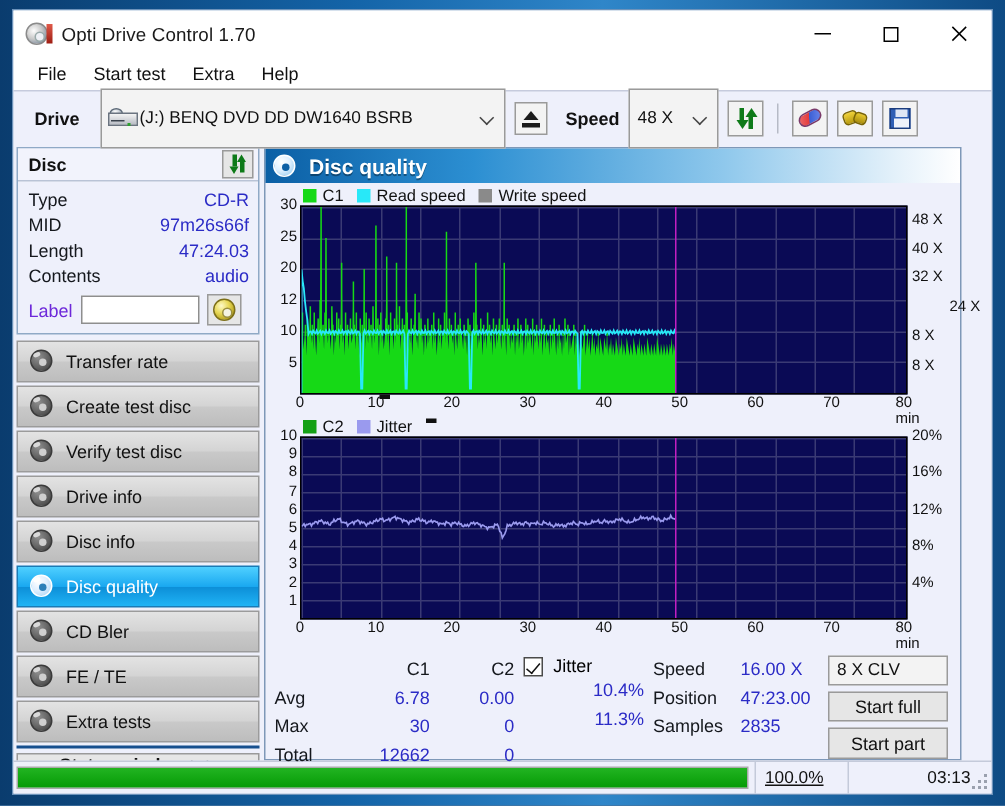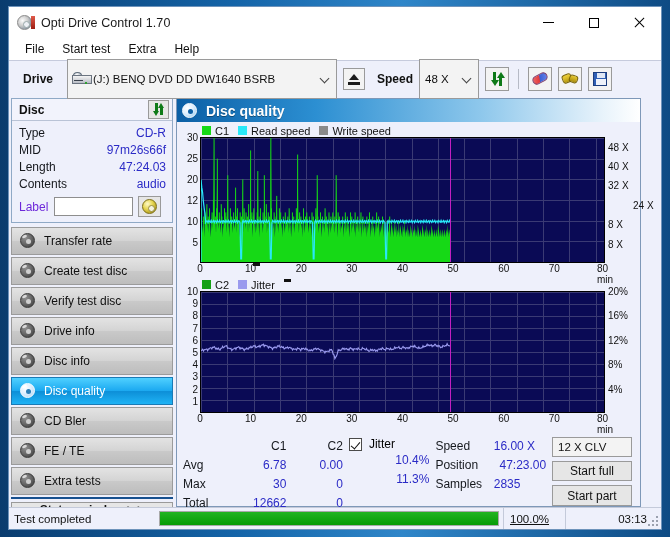--- a/index.html
+++ b/index.html
@@ -883,38 +883,37 @@
               <div class="num">11.3%</div>
               <div class="num">&nbsp;</div>
             </div>
             <div class="statcol" style="width:68px;padding-left:6px;">
               <div class="rowname">Speed</div>
               <div class="rowname">Position</div>
               <div class="rowname">Samples</div>
             </div>
             <div class="statcol" style="width:62px;">
               <div class="num" style="text-align:left;">16.00 X</div>
-              <div class="num" style="text-align:center;">47:23.00</div>
+              <div class="num" style="text-align:left;">47:23.00</div>
               <div class="num" style="text-align:left;">2835</div>
             </div>
             <div class="statcol" style="margin-left:auto;gap:4px;padding-right:4px;">
               <div class="cvcombo">
-                <span>12 X CLV</span>
+                <span>8 X CLV</span>
                 <span class="chev"></span>
               </div>
               <div class="sbtn">Start full</div>
               <div class="sbtn">Start part</div>
             </div>
           </div>
         </div>
       </div>
     </div>
 
     <div class="statusbar">
-      <div class="sb-cell sb-text">Test completed</div>
       <div class="sb-cell sb-prog">
         <div class="progress-outer">
           <div class="progress-fill" id="prog-fill" style="width: 100%;"></div>
         </div>
       </div>
       <div class="sb-cell sb-pct">100.0%</div>
       <div class="sb-cell sb-time">03:13</div>
       <div class="grip">
         <i style="right:0;bottom:0"></i>
           <i style="right:4px;bottom:0"></i>

